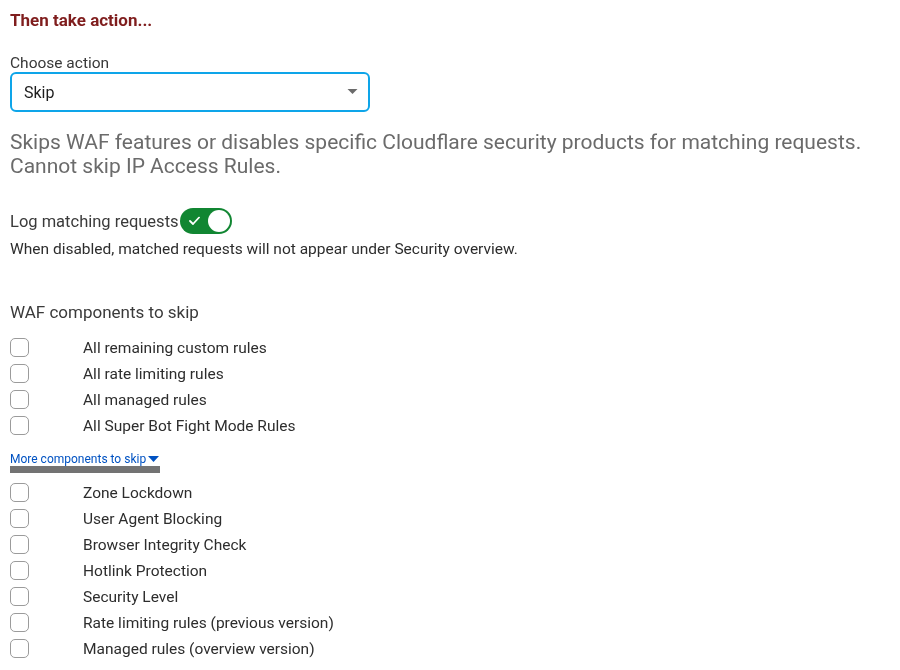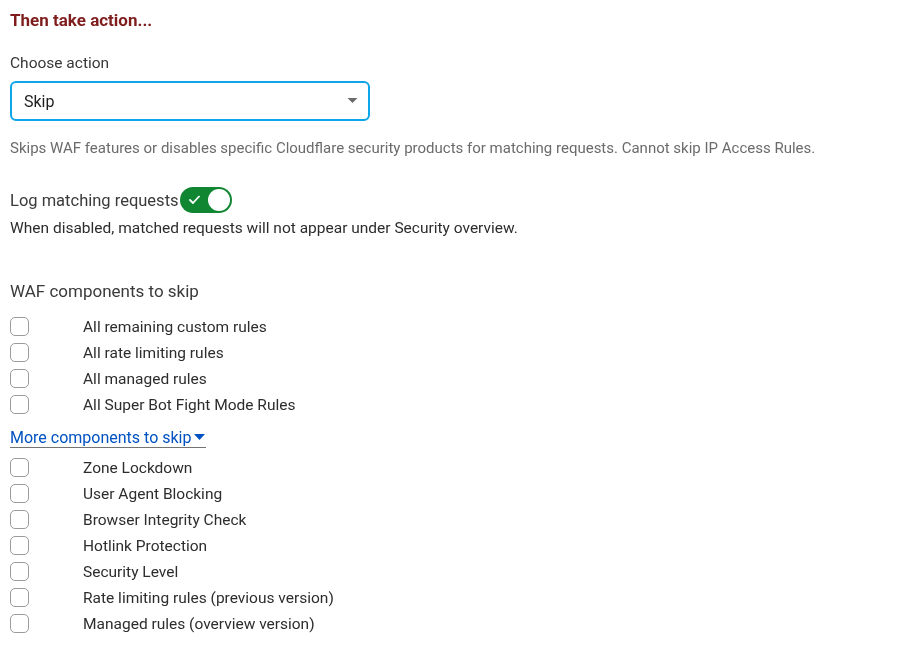--- a/index.html
+++ b/index.html
@@ -13,21 +13,21 @@
     }
     h3.section-title {
       font-weight: 700;
       font-size: 17px;
       color: #7f1d1d;
       margin-bottom: 24px;
     }
     .field-label {
       font-size: 15.5px;
       color: #383838;
-      margin-bottom: 9px;
+      margin-bottom: 0;
     }
     .select-wrapper {
       position: relative;
       width: 360px;
       margin-bottom: 18px;
     }
     .select-box {
       width: 100%;
       height: 40px;
       border: 2px solid #0ea5e9;
@@ -44,21 +44,21 @@
       position: absolute;
       right: 12px;
       top: 50%;
       transform: translateY(-50%);
       pointer-events: none;
       color: #6b6b6b;
     }
     .select-caret svg { display: block; }
     .hint {
       color: #6b6b6b;
-      font-size: 15px;
+      font-size: 21px;
       margin-bottom: 30px;
     }
     .toggle-row {
       display: flex;
       align-items: center;
       gap: 1px;
       margin-bottom: 6px;
     }
     .toggle-label {
       font-size: 16.5px;
@@ -122,22 +122,22 @@
     }
     .checkbox-label {
       font-size: 15.5px;
       color: #2d2d2d;
     }
     .link-toggle {
       display: inline-flex;
       align-items: center;
       gap: 1px;
       color: #0052c2;
-      font-size: 16px;
-      border-bottom: 1px solid #737373;
+      font-size: 12px;
+      border-bottom: 7px solid #737373;
       margin-bottom: 10px;
       cursor: pointer;
     }
     .link-toggle .caret {
       color: #0052c2;
     }
     .link-toggle .caret svg { display: block; }
   </style>
 </head>
 <body>

